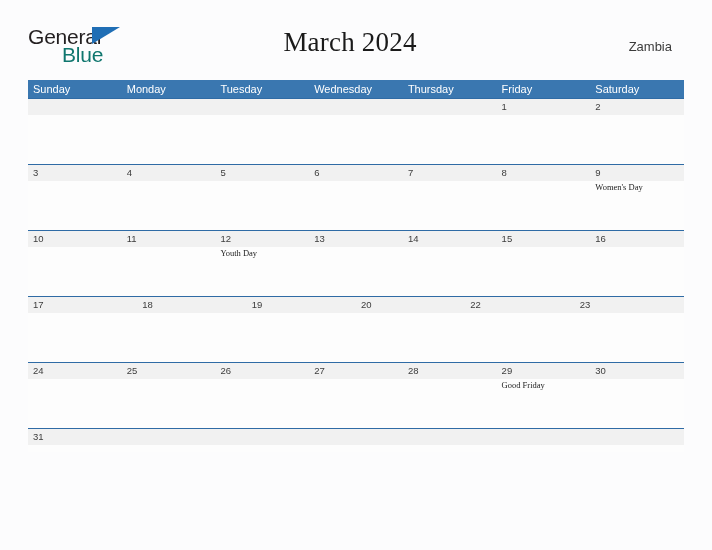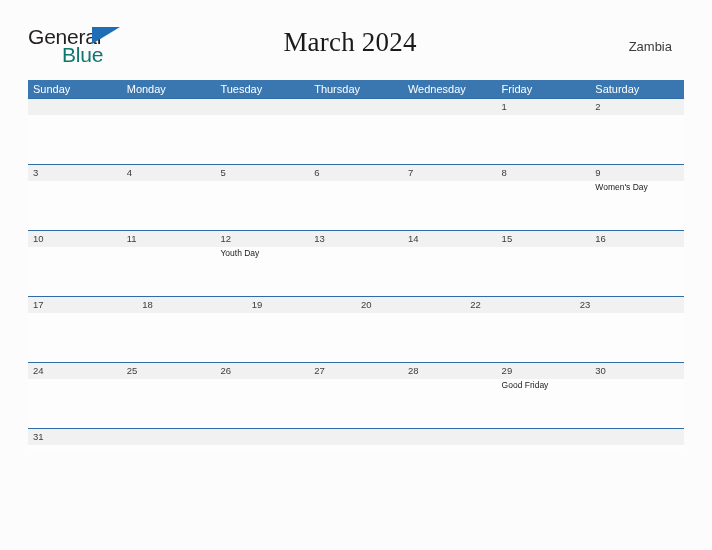--- a/index.html
+++ b/index.html
@@ -138,21 +138,21 @@
     line-height: 14px;
     font-family: "Liberation Sans", sans-serif;
   }
 
   .day-event {
     display: block;
     font-size: 8.5px;
     color: #1c1c1c;
     line-height: 13px;
     margin-top: 1px;
-    font-family: Liberation Sans, sans-serif;
+    font-family: Liberation Serif, serif;
     white-space: nowrap;
   }
 
   .day-cell.empty .day-num { visibility: hidden; }
 </style>
 </head>
 <body>
 
 <div class="page">
 
@@ -169,22 +169,22 @@
     <div class="cal-country">Zambia</div>
 
   </div>
 
   <div class="calendar">
 
     <div class="weekday-row">
       <div class="weekday-cell">Sunday</div>
       <div class="weekday-cell">Monday</div>
       <div class="weekday-cell">Tuesday</div>
+      <div class="weekday-cell">Wednesday</div>
       <div class="weekday-cell">Thursday</div>
-      <div class="weekday-cell">Wednesday</div>
       <div class="weekday-cell">Friday</div>
       <div class="weekday-cell">Saturday</div>
     </div>
 
     <div id="weeks-container">
         <div class="week-row">
           <div class="day-cell empty">
             <span class="day-num"></span>
           </div>
           <div class="day-cell empty">

